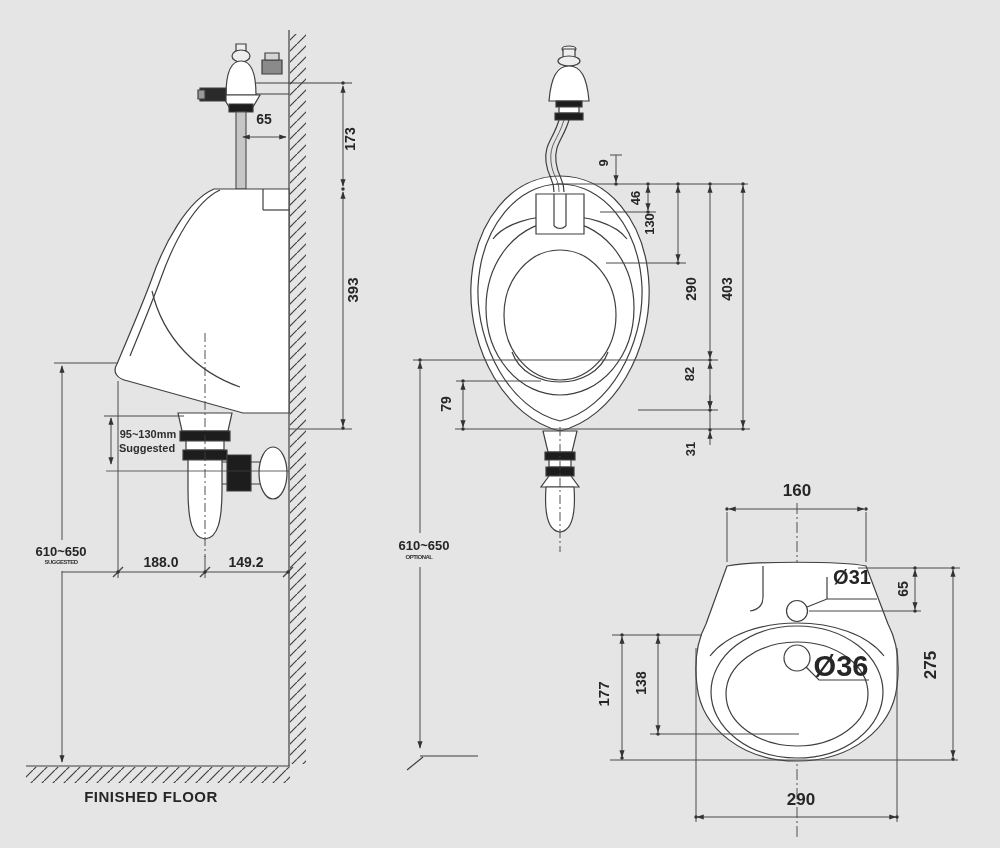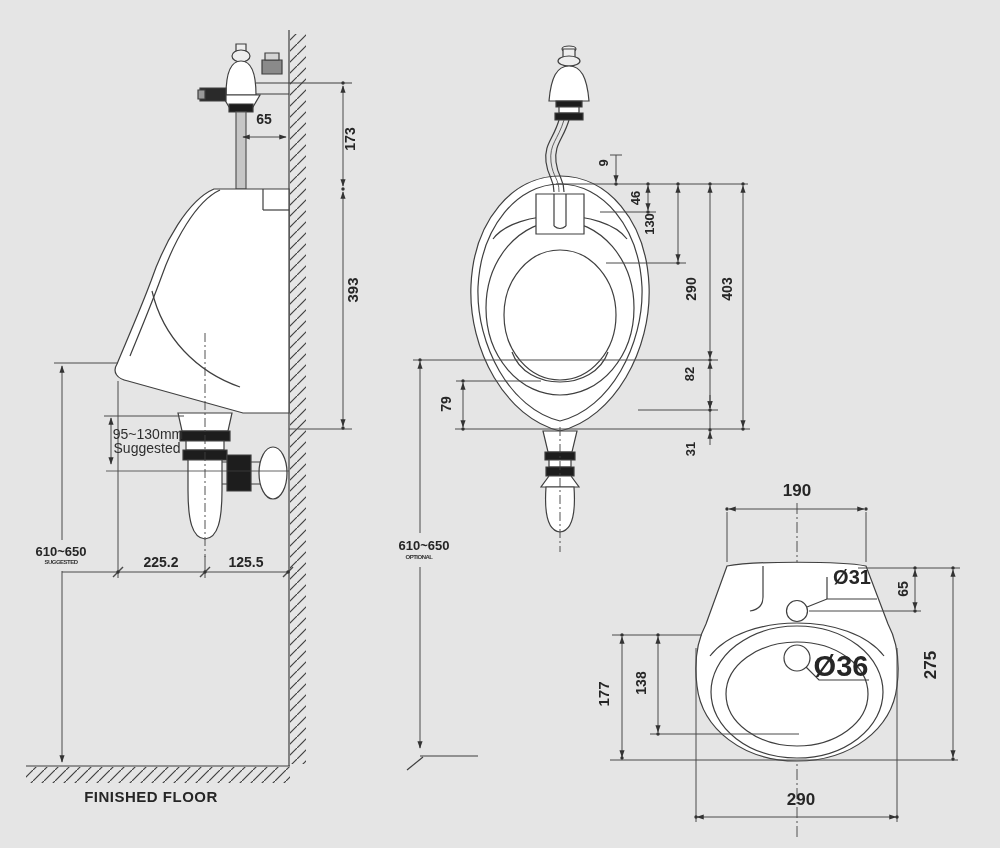--- a/index.html
+++ b/index.html
@@ -8,21 +8,21 @@
   svg{position:absolute;left:0;top:0;}
   svg *{vector-effect:non-scaling-stroke;}
   .lbl{position:absolute;transform:translate(-50%,-50%);font-weight:bold;color:#262626;
        white-space:nowrap;font-size:14px;letter-spacing:0;line-height:1;}
   .rot{transform:translate(-50%,-50%) rotate(-90deg);}
   .sm{font-size:13px;}
   .md{font-size:15px;}
   .lg{font-size:17px;}
   .xl{font-size:20px;}
   .xxl{font-size:29px;}
-  .note{font-weight:normal;font-size:14px;color:#2e2e2e;}
+  .note{font-weight:bold;font-size:11px;color:#2e2e2e;}
   .tiny{font-size:6px;letter-spacing:-0.5px;color:#333;}
   .floorlbl{font-size:15px;letter-spacing:0.5px;}
 </style>
 </head>
 <body>
 
 <div id="sheet">
 
 <svg width="1000" height="848" viewBox="0 0 1000 848">
   <defs>
@@ -241,36 +241,36 @@
   </g>
 </svg>
 
 <div class="lbl" style="left:264px;top:119px">65</div>
 <div class="lbl rot" style="left:350px;top:139px">173</div>
 <div class="lbl rot md" style="left:352px;top:290px">393</div>
 <div class="lbl note" style="left:148px;top:434px">95~130mm</div>
 <div class="lbl note" style="left:147px;top:448px">Suggested</div>
 <div class="lbl sm" style="left:61px;top:551px">610~650</div>
 <div class="lbl tiny" style="left:61px;top:562px">SUGGESTED</div>
-<div class="lbl" style="left:161px;top:562px">225.2</div>
-<div class="lbl" style="left:246px;top:562px">125.5</div>
+<div class="lbl" style="left:161px;top:562px">188.0</div>
+<div class="lbl" style="left:246px;top:562px">149.2</div>
 <div class="lbl floorlbl" style="left:151px;top:796px">FINISHED FLOOR</div>
 
 <div class="lbl rot sm" style="left:603px;top:163px">9</div>
 <div class="lbl rot sm" style="left:635px;top:198px">46</div>
 <div class="lbl rot sm" style="left:649px;top:224px">130</div>
 <div class="lbl rot" style="left:691px;top:289px">290</div>
 <div class="lbl rot" style="left:727px;top:289px">403</div>
 <div class="lbl rot sm" style="left:689px;top:374px">82</div>
 <div class="lbl rot sm" style="left:690px;top:449px">31</div>
 <div class="lbl rot" style="left:446px;top:404px">79</div>
 <div class="lbl sm" style="left:424px;top:545px">610~650</div>
 <div class="lbl tiny" style="left:419px;top:557px">OPTIONAL</div>
 
-<div class="lbl lg" style="left:797px;top:490px">190</div>
+<div class="lbl lg" style="left:797px;top:490px">160</div>
 <div class="lbl xl" style="left:852px;top:577px">Ø31</div>
 <div class="lbl rot" style="left:903px;top:589px">65</div>
 <div class="lbl xxl" style="left:841px;top:666px">Ø36</div>
 <div class="lbl rot" style="left:641px;top:683px">138</div>
 <div class="lbl rot md" style="left:603px;top:694px">177</div>
 <div class="lbl rot lg" style="left:930px;top:665px">275</div>
 <div class="lbl lg" style="left:801px;top:799px">290</div>
 
 </div>
 

